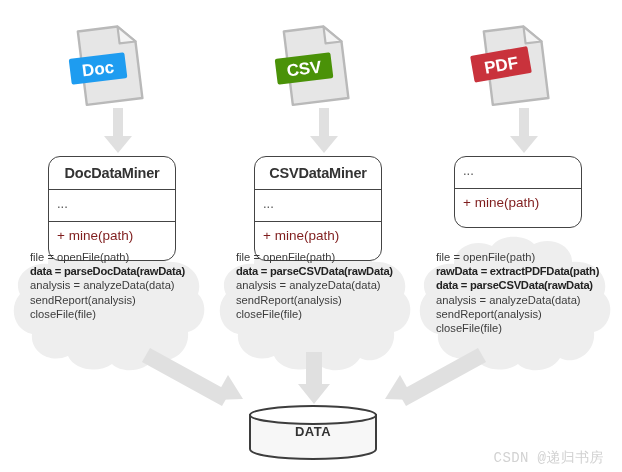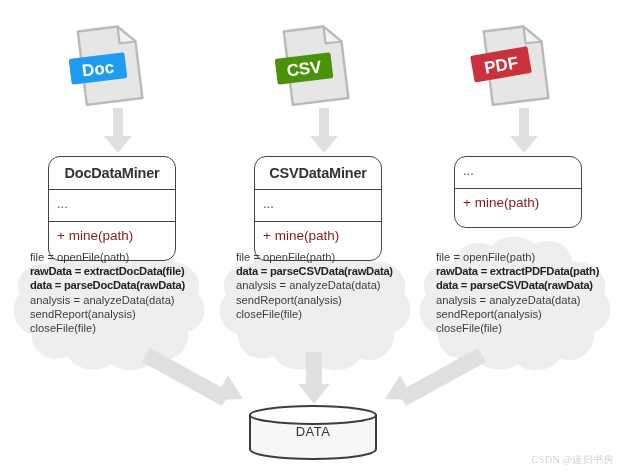--- a/index.html
+++ b/index.html
@@ -129,35 +129,35 @@
     width: 130px;
     height: 56px;
   }
   #db-label {
     position: absolute;
     left: 248px;
     top: 424px;
     width: 130px;
     text-align: center;
     font-size: 13px;
-    font-weight: normal;
+    font-weight: bold;
     color: #333333;
     letter-spacing: 0.5px;
     z-index: 3;
   }
 
   
   #watermark {
     position: absolute;
-    right: 8px;
+    right: 18px;
     bottom: 5px;
-    font-size: 10px;
+    font-size: 14px;
     color: #d2d2d2;
     letter-spacing: 0.4px;
-    font-family: Liberation Serif, serif;
+    font-family: Liberation Mono, monospace;
   }
 </style>
 </head>
 <body>
 
 <div id="stage">
 
   <div class="col" id="col-0">
 
     <div class="file-icon">
@@ -195,21 +195,20 @@
     </div>
 
     <div class="class-box">
       <div class="class-title">DocDataMiner</div>
       <div class="class-attrs">...</div>
       <div class="class-ops">+ mine(path)</div>
     </div>
 
     <div class="code-block">
       <div class="code-line">file = openFile(path)</div>
-      <div class="code-line bold">rawData = extractDocData(file)</div>
       <div class="code-line bold">data = parseDocData(rawData)</div>
       <div class="code-line">analysis = analyzeData(data)</div>
       <div class="code-line">sendReport(analysis)</div>
       <div class="code-line">closeFile(file)</div>
     </div>
   </div>
 
   <div class="col" id="col-1">
 
     <div class="file-icon">

